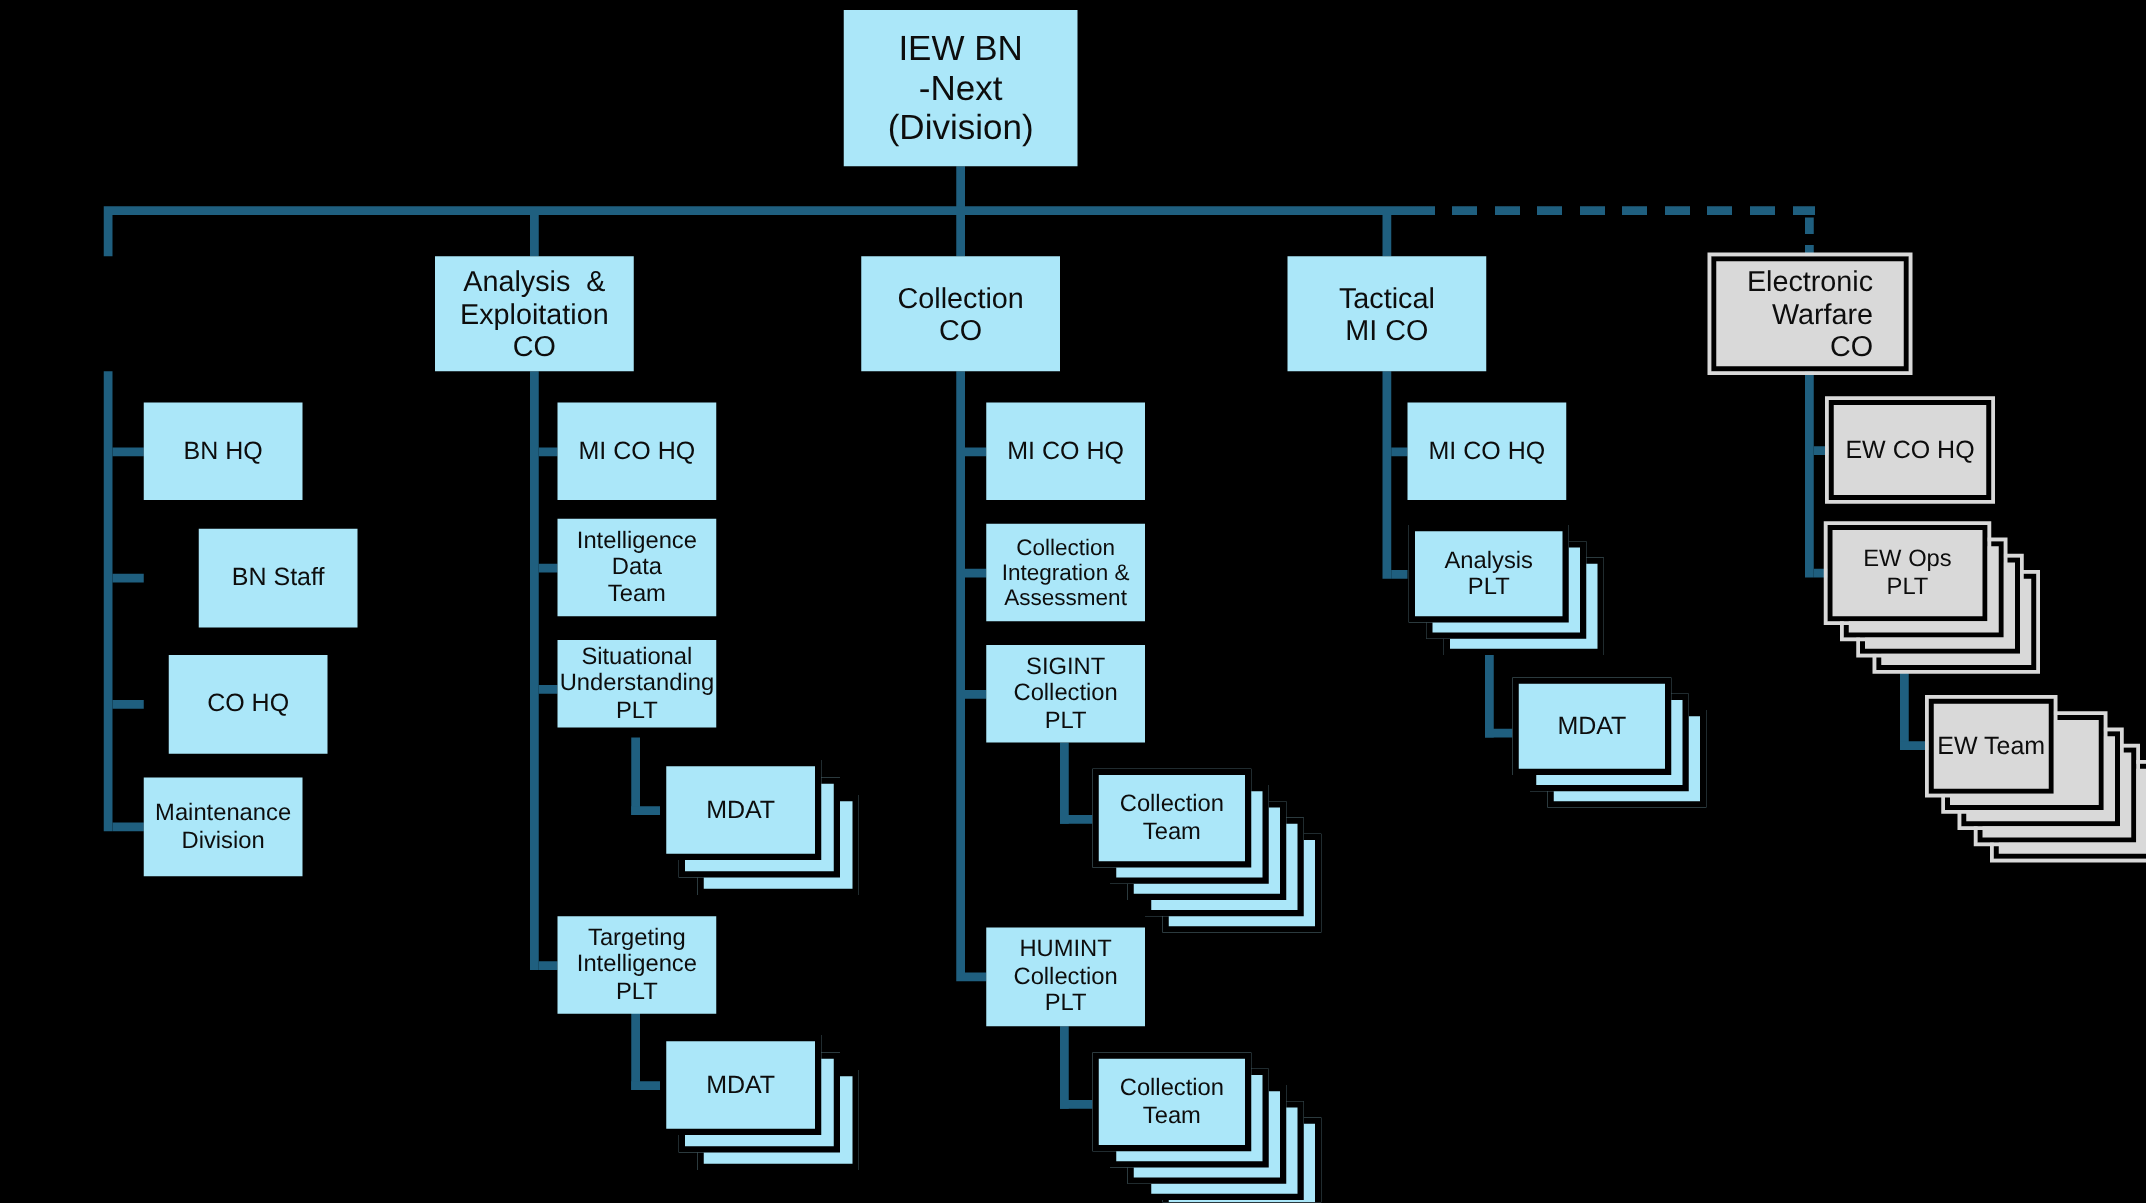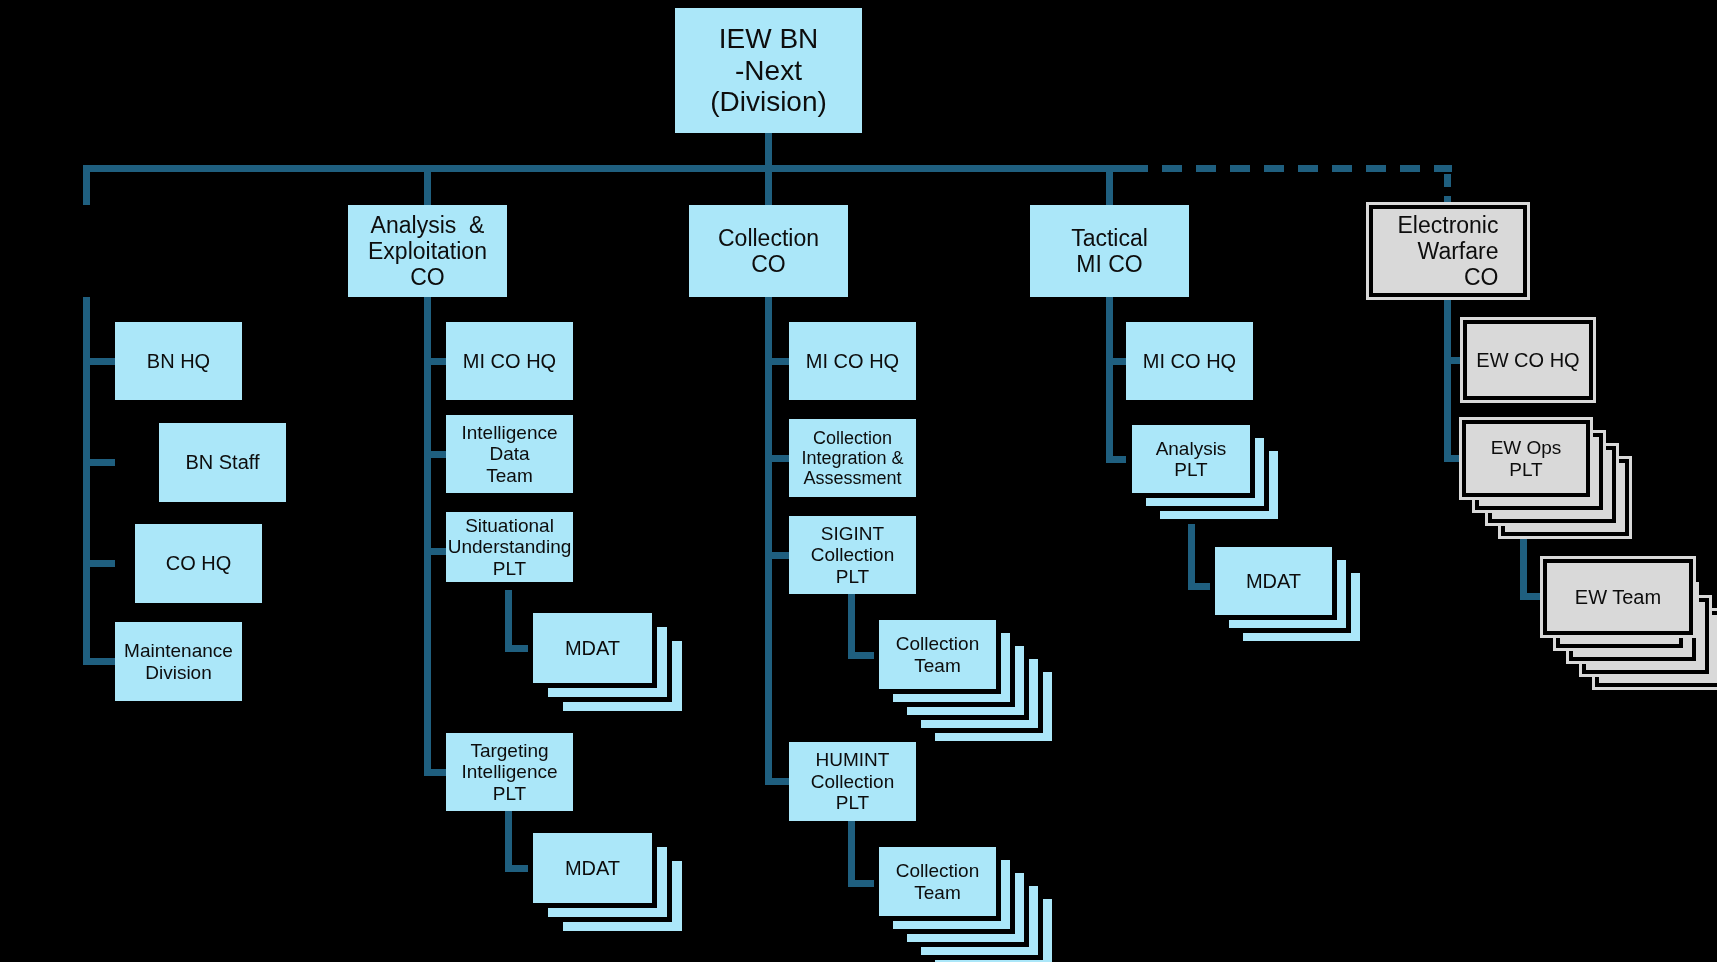--- a/index.html
+++ b/index.html
@@ -163,15 +163,15 @@
   <div class="layer gray-box" style="left:1501px;top:459px;width:128px;height:77px;"></div>
   <div class="layer gray-box" style="left:1488px;top:446px;width:128px;height:77px;"></div>
   <div class="layer gray-box" style="left:1475px;top:433px;width:128px;height:77px;"></div>
   <div class="box gray-box" style="left:1462px;top:420px;width:128px;height:77px;font-size:19px;">EW Ops
 PLT</div>
 
   <div class="layer gray-box" style="left:1595px;top:611px;width:127px;height:76px;"></div>
   <div class="layer gray-box" style="left:1582px;top:598px;width:127px;height:76px;"></div>
   <div class="layer gray-box" style="left:1569px;top:585px;width:127px;height:76px;"></div>
   <div class="layer gray-box" style="left:1556px;top:572px;width:127px;height:76px;"></div>
-  <div class="box gray-box" style="left:1543px;top:559px;width:150px;height:76px;font-size:20px;">EW Team</div>
+  <div class="box gray-box" style="left:1543px;top:559px;width:100px;height:76px;font-size:20px;">EW Team</div>
 
 </div>
 
 </body></html>

